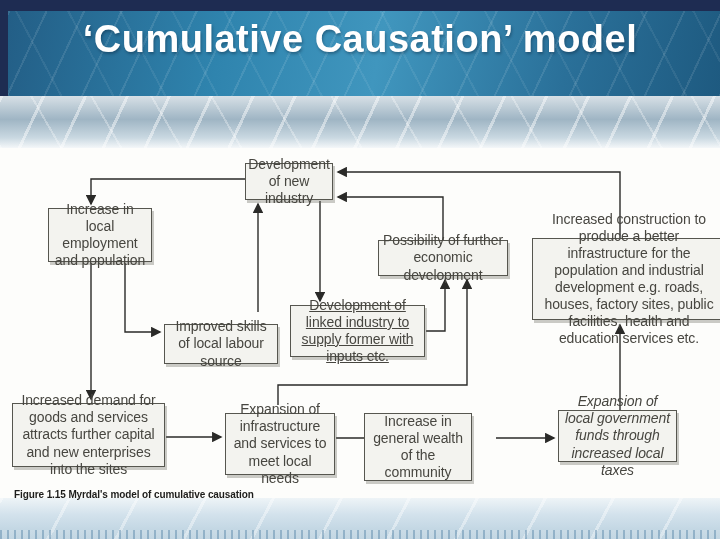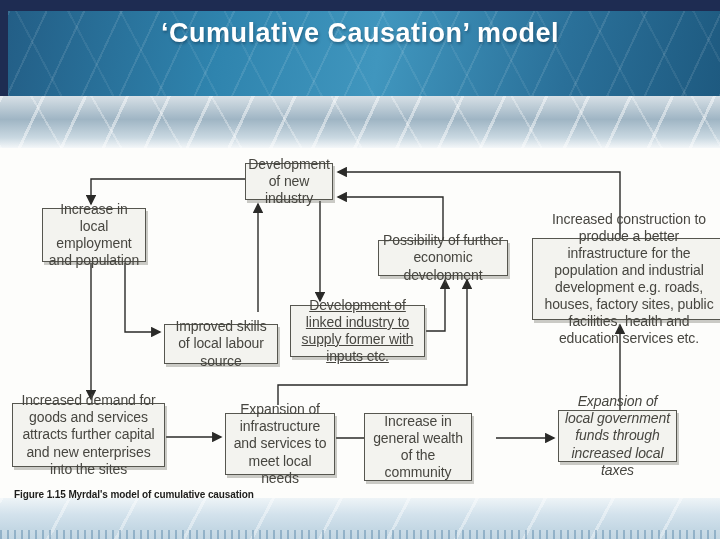--- a/index.html
+++ b/index.html
@@ -14,21 +14,21 @@
     background:linear-gradient(100deg,#235e86 0%,#2f84ae 30%,#4096be 52%,#2a7099 78%,#1e5a80 100%);
   }
   .header::after{
     content:"";position:absolute;inset:0;
     background:
       repeating-linear-gradient(115deg,rgba(255,255,255,0.10) 0 2px,transparent 2px 34px),
       repeating-linear-gradient(62deg,rgba(255,255,255,0.07) 0 2px,transparent 2px 46px);
   }
   .slide-title{
     position:absolute;left:0;top:18px;width:100%;margin:0;
-    text-align:center;color:#ffffff;font-size:27px;font-weight:bold;
+    text-align:center;color:#ffffff;font-size:38px;font-weight:bold;
     letter-spacing:0.5px;text-shadow:1px 2px 3px rgba(0,20,40,0.35);z-index:2;
   }
   
   .silver-band{
     position:absolute;left:0;top:96px;width:720px;height:52px;
     background:linear-gradient(180deg,#d7e0e6 0%,#9fb5c4 45%,#c9d8e1 80%,#f4f7f9 100%);
   }
   .silver-band::after{
     content:"";position:absolute;inset:0;
     background:
@@ -51,21 +51,21 @@
   .arrows{position:absolute;left:0;top:0;width:720px;height:539px;z-index:1;}
   .dbox{
     position:absolute;z-index:2;box-sizing:border-box;
     background:#f3f3ef;border:1.5px solid #56564f;
     box-shadow:2px 3px 0 rgba(105,105,98,0.35);
     display:flex;align-items:center;justify-content:center;
     text-align:center;color:#474640;font-size:14px;line-height:1.22;
     padding:2px 4px;letter-spacing:-0.1px;
   }
   .b1{left:245px;top:163px;width:88px;height:37px;}
-  .b2{left:42px; top:208px;width:104px;height:54px;}
+  .b2{left:48px; top:208px;width:104px;height:54px;}
   .b3{left:378px;top:240px;width:130px;height:36px;}
   .b4{left:532px;top:238px;width:194px;height:82px;}
   .b5{left:164px;top:312px;width:114px;height:40px;margin-top:12px;}
   .b6{left:290px;top:305px;width:135px;height:52px;text-decoration:underline;}
   .b7{left:12px; top:403px;width:153px;height:64px;}
   .b8{left:225px;top:405px;width:110px;height:62px;margin-top:8px;}
   .b9{left:364px;top:413px;width:108px;height:68px;}
   .b10{left:558px;top:410px;width:119px;height:52px;font-style:italic;}
   .caption{
     position:absolute;left:14px;top:489px;z-index:2;

